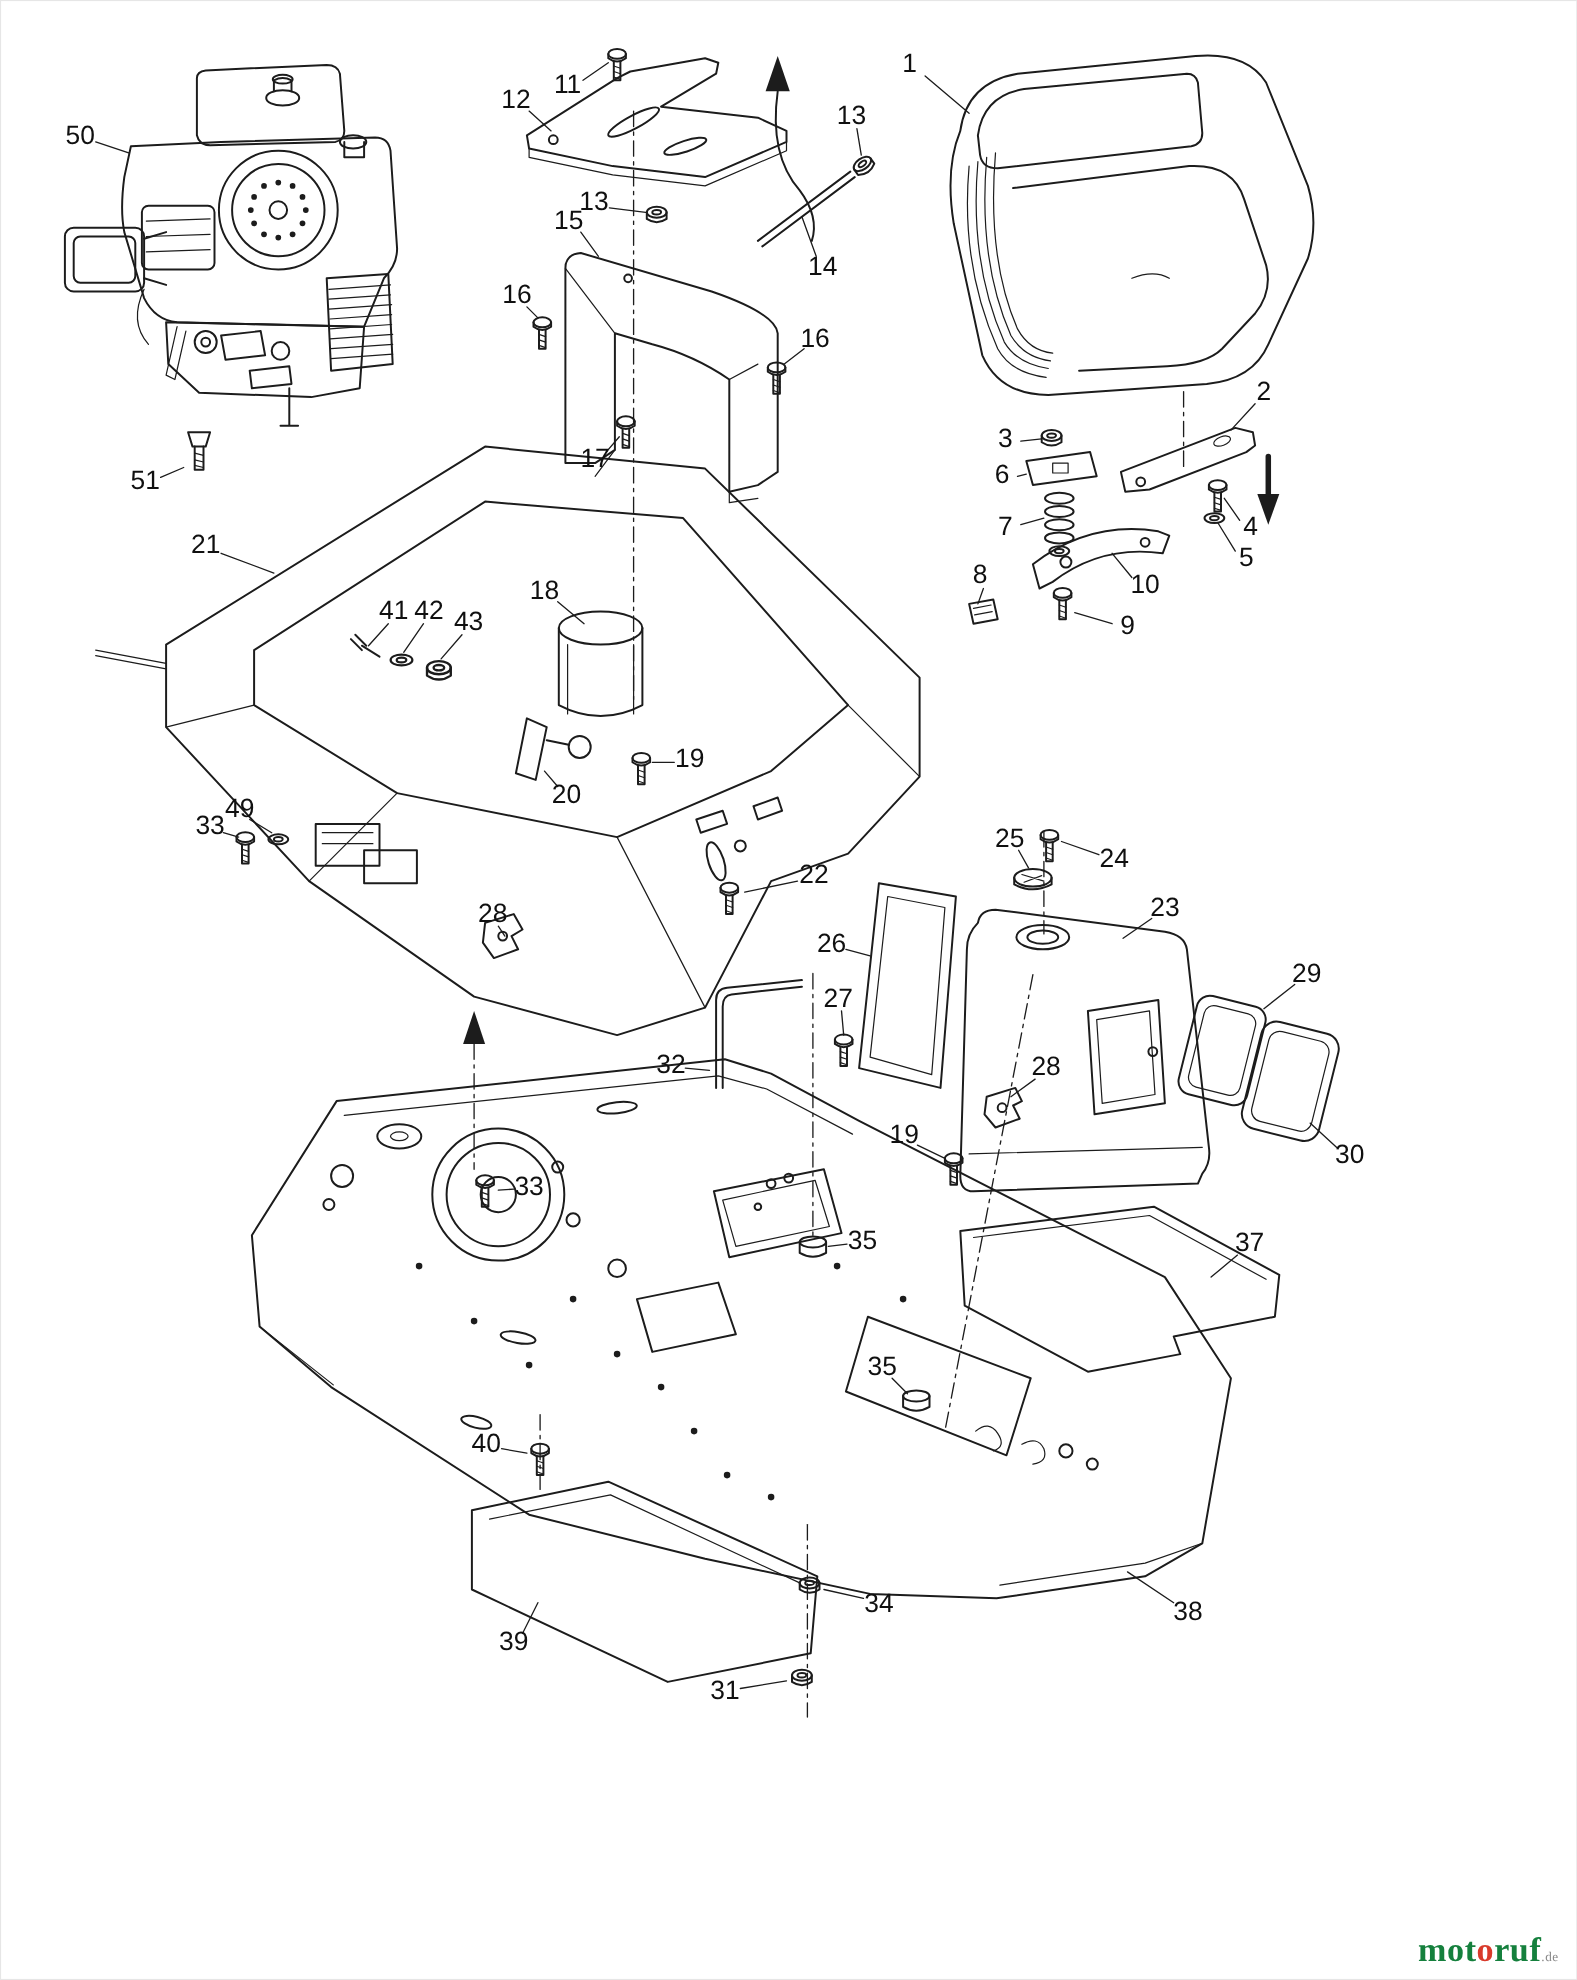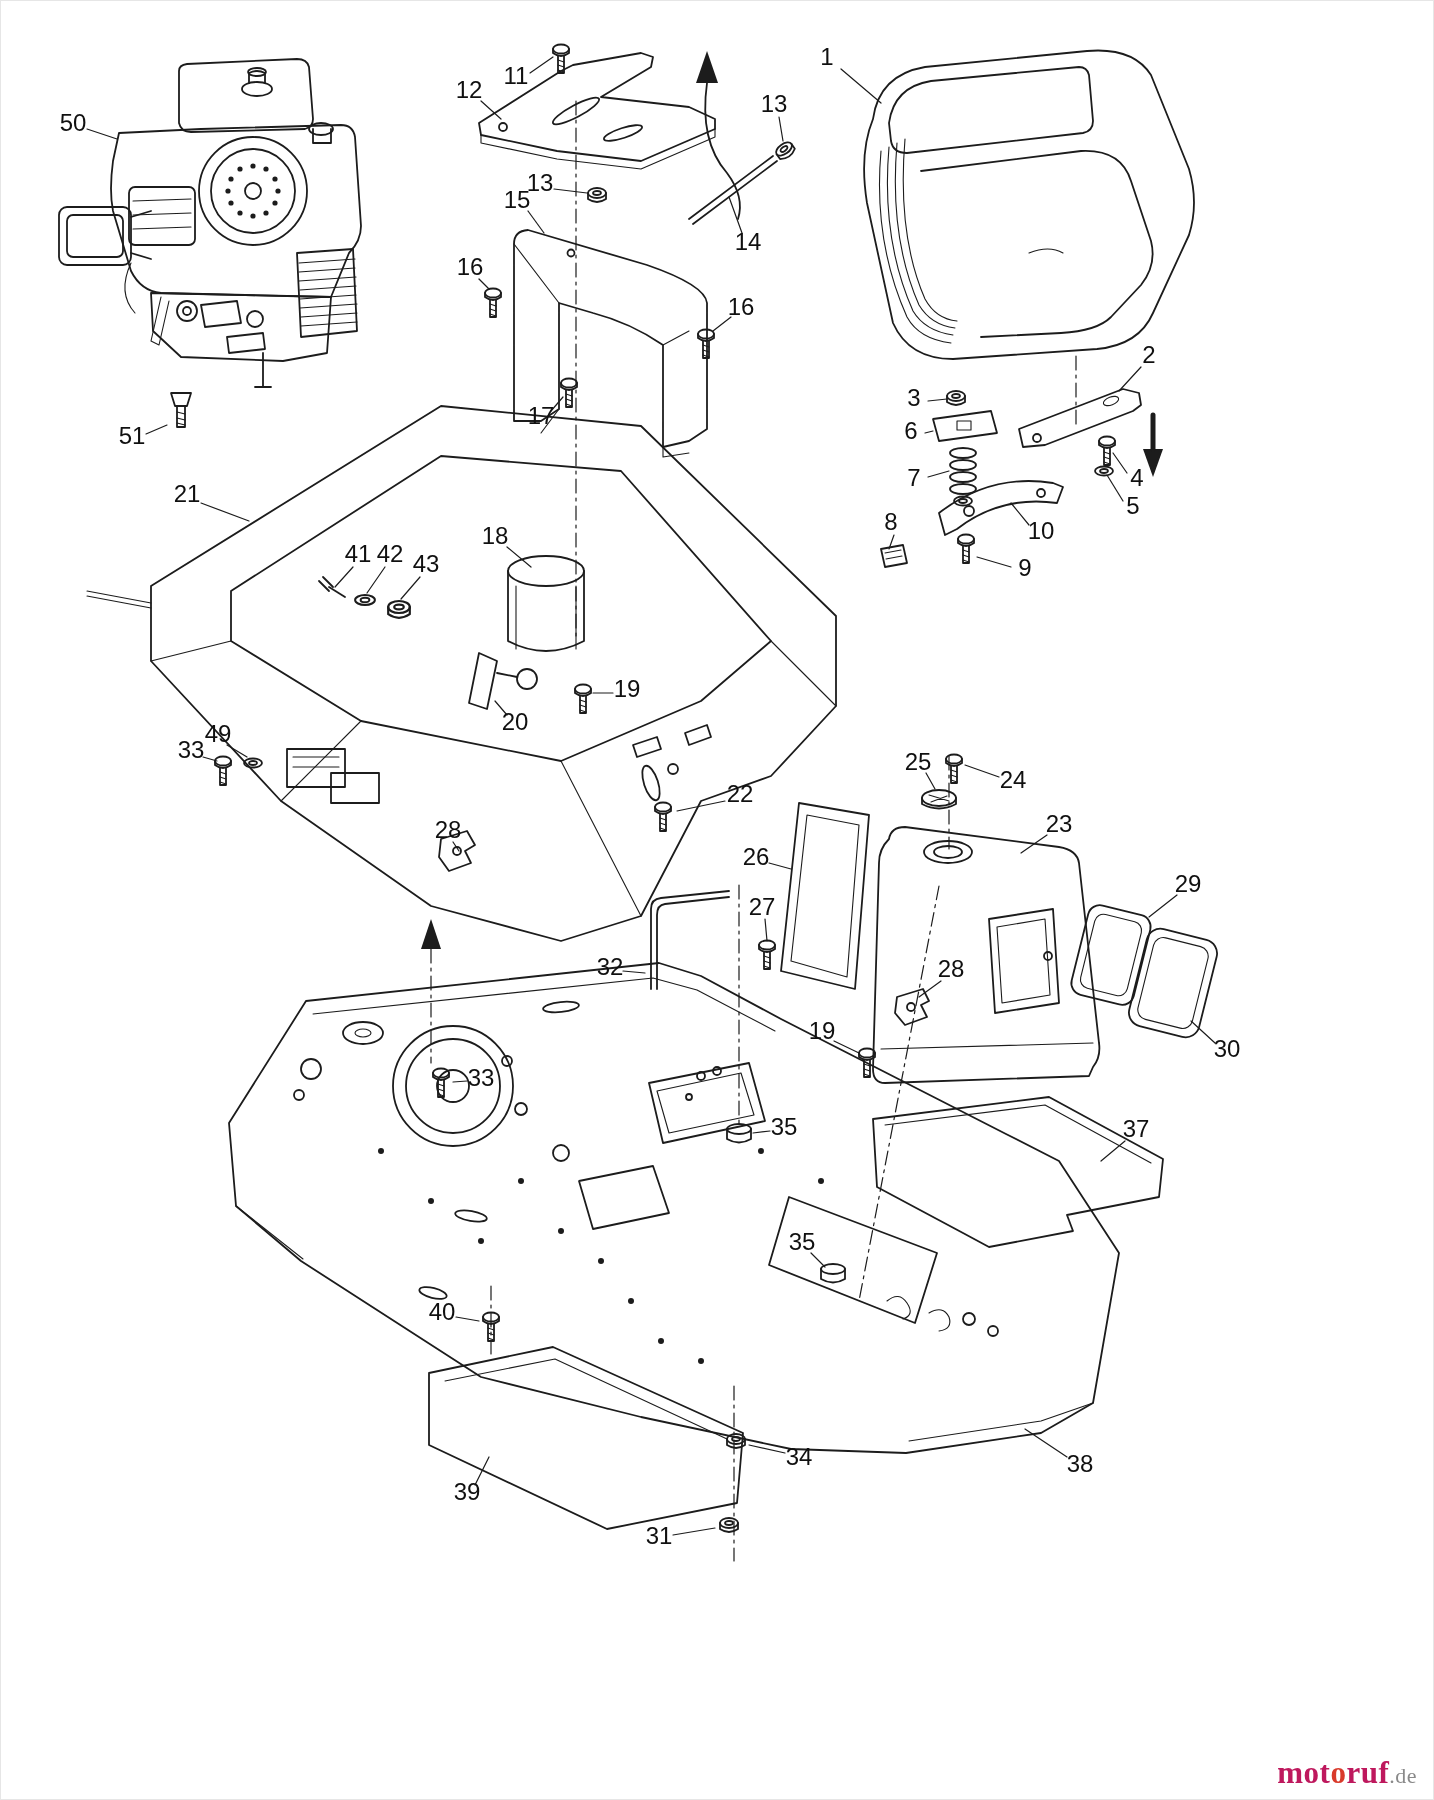--- a/index.html
+++ b/index.html
@@ -13,23 +13,23 @@
   .art .thin{stroke-width:1.1;}
   .art .dot{fill:#1c1c1c;stroke:none;}
   .art .filled{fill:#1c1c1c;stroke:none;}
   .art .axis{stroke:#1c1c1c;stroke-width:1.2;stroke-dasharray:14 5 3 5;}
   .art .leader{stroke:#1c1c1c;stroke-width:1.2;}
   #labels-layer text{font-family:"Liberation Sans",sans-serif;font-size:24px;
       fill:#101010;text-anchor:middle;dominant-baseline:middle;}
   .logo{position:absolute;right:16px;bottom:8px;
         font-family:"Liberation Serif",serif;font-weight:bold;font-size:31px;
         letter-spacing:.5px;}
-  .logo .c-main{color:#be185d;}
+  .logo .c-main{color:#15803d;}
   .logo .c-accent{color:#d93a2b;}
-  .logo .c-suffix{color:#8a8a8a;font-size:22px;font-weight:normal;}
+  .logo .c-suffix{color:#8a8a8a;font-size:12px;font-weight:normal;}
 </style>
 </head>
 <body>
 
 <div class="page">
 
 <svg class="art" width="1434" height="1800" viewBox="0 0 1434 1800">
 
   <defs>
     <g id="glyph-screw">

